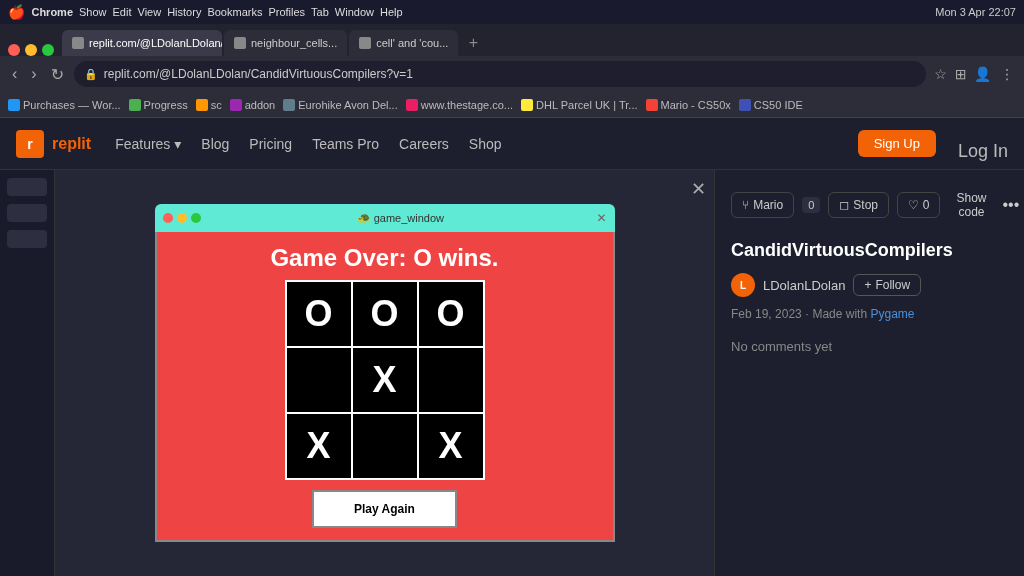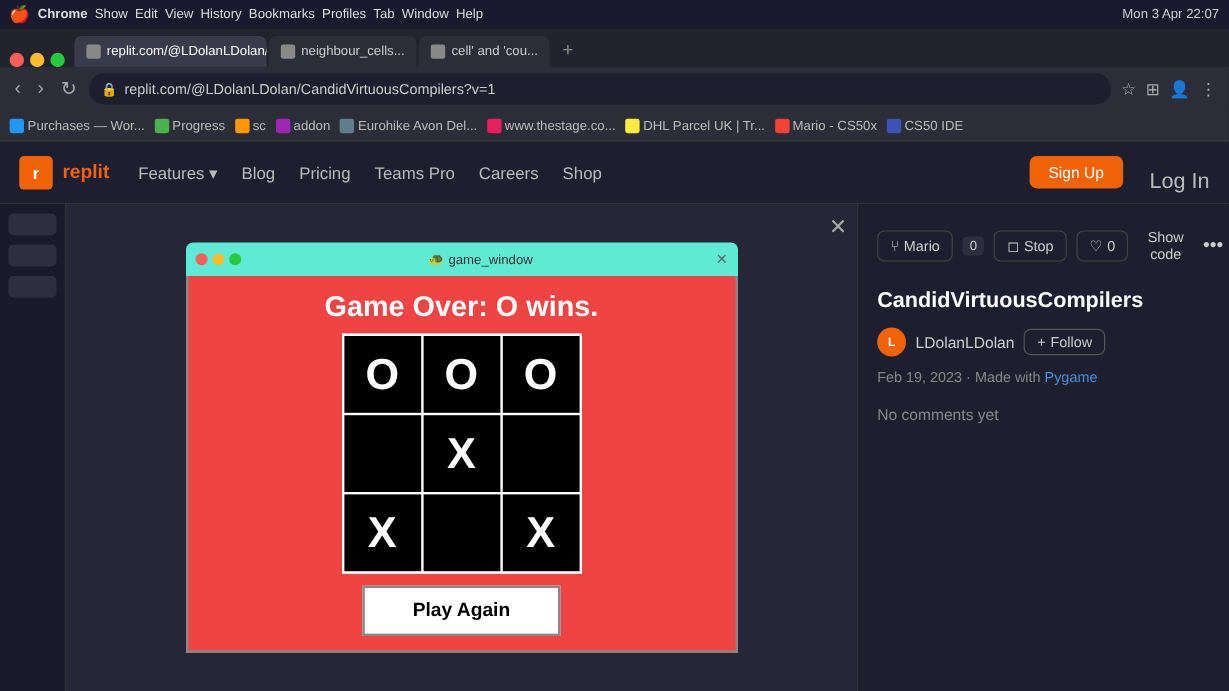--- a/index.html
+++ b/index.html
@@ -268,21 +268,21 @@
       font-family: sans-serif;
     }
 
     .play-again-btn {
       display: block;
       margin: 10px auto 12px;
       padding: 10px 40px;
       background: white;
       color: black;
       border: 2px solid #888;
-      font-size: 16px;
+      font-size: 12px;
       font-weight: bold;
       cursor: pointer;
       font-family: sans-serif;
     }
 
     
     .info-panel {
       width: 310px;
       background: #1e1f2e;
       border-left: 1px solid #333;

